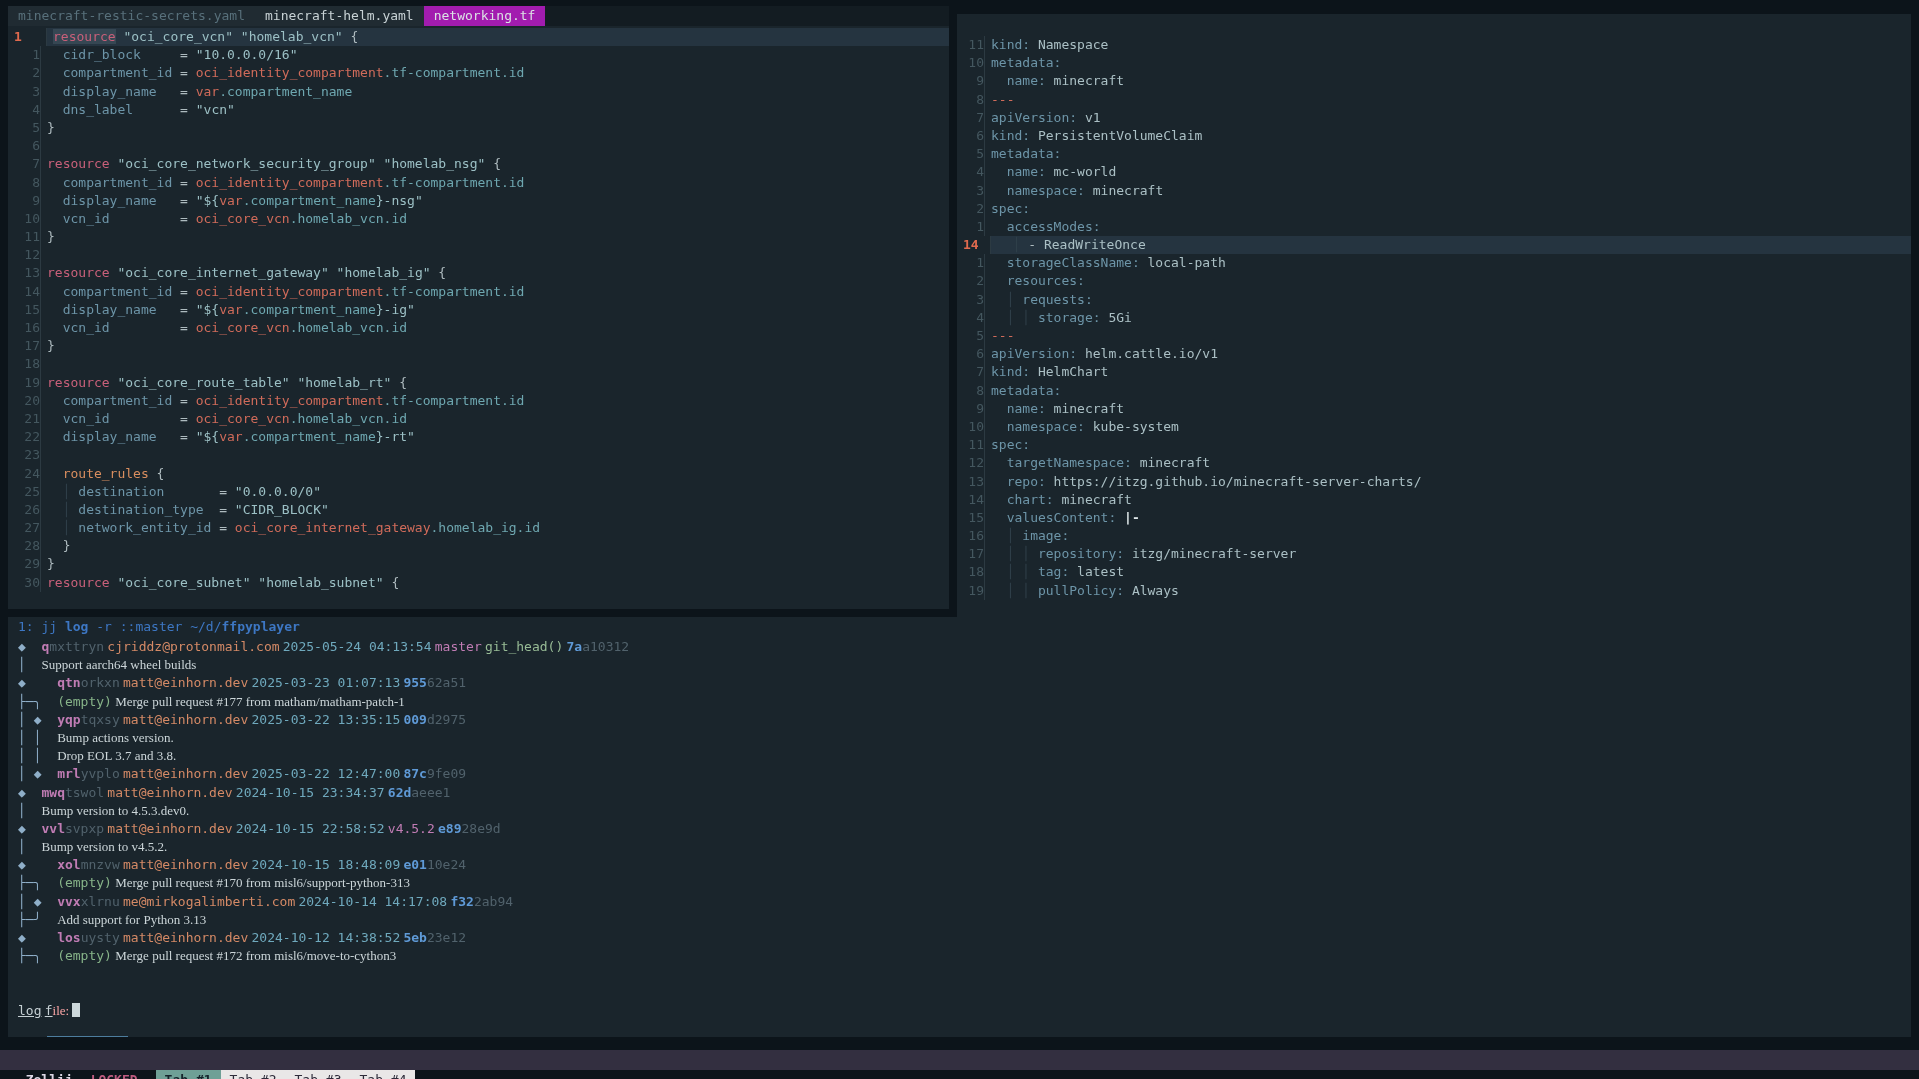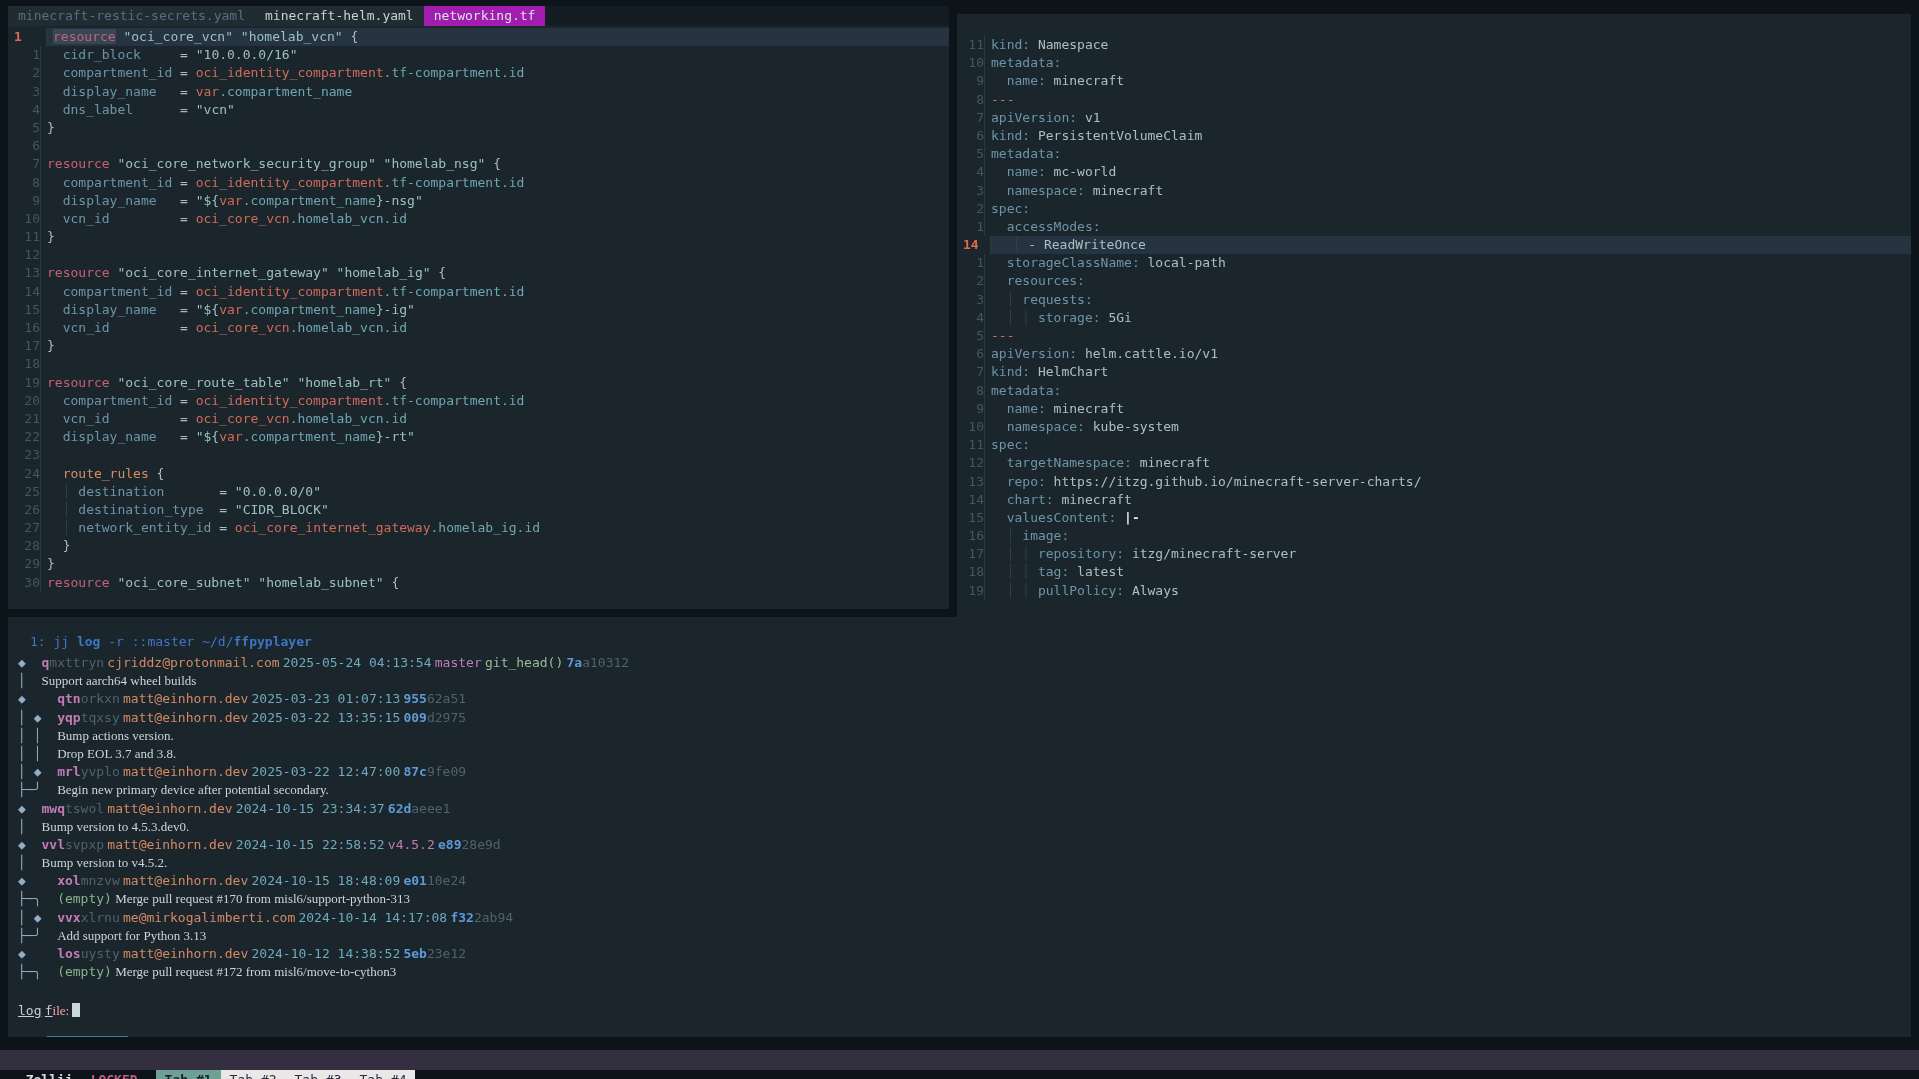--- a/index.html
+++ b/index.html
@@ -32,25 +32,25 @@
   .pun{color:#aebbbf;}
   .fn{color:#d06b5a;}
   .mem{color:#6ea7b0;}
   .org{color:#d98e5f;}
   .key{color:#6d95a8;}
   .val{color:#abc0c5;}
   .doc{color:#d06b5a;}
   .bld{color:#dfe7e9;font-weight:bold;}
 
   
-  .term-title{position:absolute;left:0;top:16px;right:0;height:18.2px;line-height:18.2px;
-              padding-left:22px;white-space:pre;color:#3d77c4;}
+  .term-title{position:absolute;left:0;top:1px;right:0;height:18.2px;line-height:18.2px;
+              padding-left:10px;white-space:pre;color:#3d77c4;}
   .tb{color:#3d77c4;}
   .tbb{color:#3d77c4;font-weight:bold;}
-  .term-rows{position:absolute;left:0;right:16px;margin-top:16px;}
+  .term-rows{position:absolute;left:0;right:16px;}
   .trow{height:18.2px;line-height:18.2px;padding-left:10px;white-space:pre;color:#ccd6d9;}
   .lg{color:#8fafc9;}
   .cid{color:#c07cb4;font-weight:bold;}
   .dm{color:#51626c;}
   .em{color:#d58a66;}
   .dt{color:#6fa9bd;}
   .br{color:#c07cb4;}
   .gh{color:#98bc96;}
   .oid{color:#5f9ad7;font-weight:bold;}
   .de{color:#ccd6d9;font-family:Liberation Serif, serif;}
@@ -158,25 +158,25 @@
     
   </div>
 </div>
 
 <div class="pane" id="pane-term" style="left:8px;top:617px;width:1903px;height:420px;">
   <div class="term-title" id="term-title"><span class="tb">1: jj </span><span class="tbb">log</span><span class="tb"> -r ::master ~/d/</span><span class="tbb">ffpyplayer</span></div>
   <div class="term-rows" id="term-rows" style="top:21px;">
       <div class="trow"><span class="lg">◆  </span><span class="cid">q</span><span class="dm">mxttryn</span><span class="tx"> </span><span class="em">cjriddz@protonmail.com</span><span class="tx"> </span><span class="dt">2025-05-24 04:13:54</span><span class="tx"> </span><span class="br">master</span><span class="tx"> </span><span class="gh">git_head()</span><span class="tx"> </span><span class="oid">7a</span><span class="dm">a10312</span></div>
       <div class="trow"><span class="lg">│  </span><span class="de">Support aarch64 wheel builds</span></div>
       <div class="trow"><span class="lg">◆    </span><span class="cid">qtn</span><span class="dm">orkxn</span><span class="tx"> </span><span class="em">matt@einhorn.dev</span><span class="tx"> </span><span class="dt">2025-03-23 01:07:13</span><span class="tx"> </span><span class="oid">955</span><span class="dm">62a51</span></div>
+      <div class="trow"><span class="lg">├─╮  </span><span class="emp">(empty)</span><span class="de"> Merge pull request #177 from matham/matham-patch-1</span></div>
       <div class="trow"><span class="lg">│ ◆  </span><span class="cid">yqp</span><span class="dm">tqxsy</span><span class="tx"> </span><span class="em">matt@einhorn.dev</span><span class="tx"> </span><span class="dt">2025-03-22 13:35:15</span><span class="tx"> </span><span class="oid">009</span><span class="dm">d2975</span></div>
       <div class="trow"><span class="lg">│ │  </span><span class="de">Bump actions version.</span></div>
       <div class="trow"><span class="lg">│ │  </span><span class="de">Drop EOL 3.7 and 3.8.</span></div>
       <div class="trow"><span class="lg">│ ◆  </span><span class="cid">mrl</span><span class="dm">yvplo</span><span class="tx"> </span><span class="em">matt@einhorn.dev</span><span class="tx"> </span><span class="dt">2025-03-22 12:47:00</span><span class="tx"> </span><span class="oid">87c</span><span class="dm">9fe09</span></div>
-      <div class="trow"><span class="lg">├─╯  </span><span class="de">Begin new primary device after potential secondary.</span></div>
       <div class="trow"><span class="lg">◆  </span><span class="cid">mwq</span><span class="dm">tswol</span><span class="tx"> </span><span class="em">matt@einhorn.dev</span><span class="tx"> </span><span class="dt">2024-10-15 23:34:37</span><span class="tx"> </span><span class="oid">62d</span><span class="dm">aeee1</span></div>
       <div class="trow"><span class="lg">│  </span><span class="de">Bump version to 4.5.3.dev0.</span></div>
       <div class="trow"><span class="lg">◆  </span><span class="cid">vvl</span><span class="dm">svpxp</span><span class="tx"> </span><span class="em">matt@einhorn.dev</span><span class="tx"> </span><span class="dt">2024-10-15 22:58:52</span><span class="tx"> </span><span class="tg">v4.5.2</span><span class="tx"> </span><span class="oid">e89</span><span class="dm">28e9d</span></div>
       <div class="trow"><span class="lg">│  </span><span class="de">Bump version to v4.5.2.</span></div>
       <div class="trow"><span class="lg">◆    </span><span class="cid">xol</span><span class="dm">mnzvw</span><span class="tx"> </span><span class="em">matt@einhorn.dev</span><span class="tx"> </span><span class="dt">2024-10-15 18:48:09</span><span class="tx"> </span><span class="oid">e01</span><span class="dm">10e24</span></div>
       <div class="trow"><span class="lg">├─╮  </span><span class="emp">(empty)</span><span class="de"> Merge pull request #170 from misl6/support-python-313</span></div>
       <div class="trow"><span class="lg">│ ◆  </span><span class="cid">vvx</span><span class="dm">xlrnu</span><span class="tx"> </span><span class="em">me@mirkogalimberti.com</span><span class="tx"> </span><span class="dt">2024-10-14 14:17:08</span><span class="tx"> </span><span class="oid">f32</span><span class="dm">2ab94</span></div>
       <div class="trow"><span class="lg">├─╯  </span><span class="de">Add support for Python 3.13</span></div>
       <div class="trow"><span class="lg">◆    </span><span class="cid">los</span><span class="dm">uysty</span><span class="tx"> </span><span class="em">matt@einhorn.dev</span><span class="tx"> </span><span class="dt">2024-10-12 14:38:52</span><span class="tx"> </span><span class="oid">5eb</span><span class="dm">23e12</span></div>
       <div class="trow"><span class="lg">├─╮  </span><span class="emp">(empty)</span><span class="de"> Merge pull request #172 from misl6/move-to-cython3</span></div>

